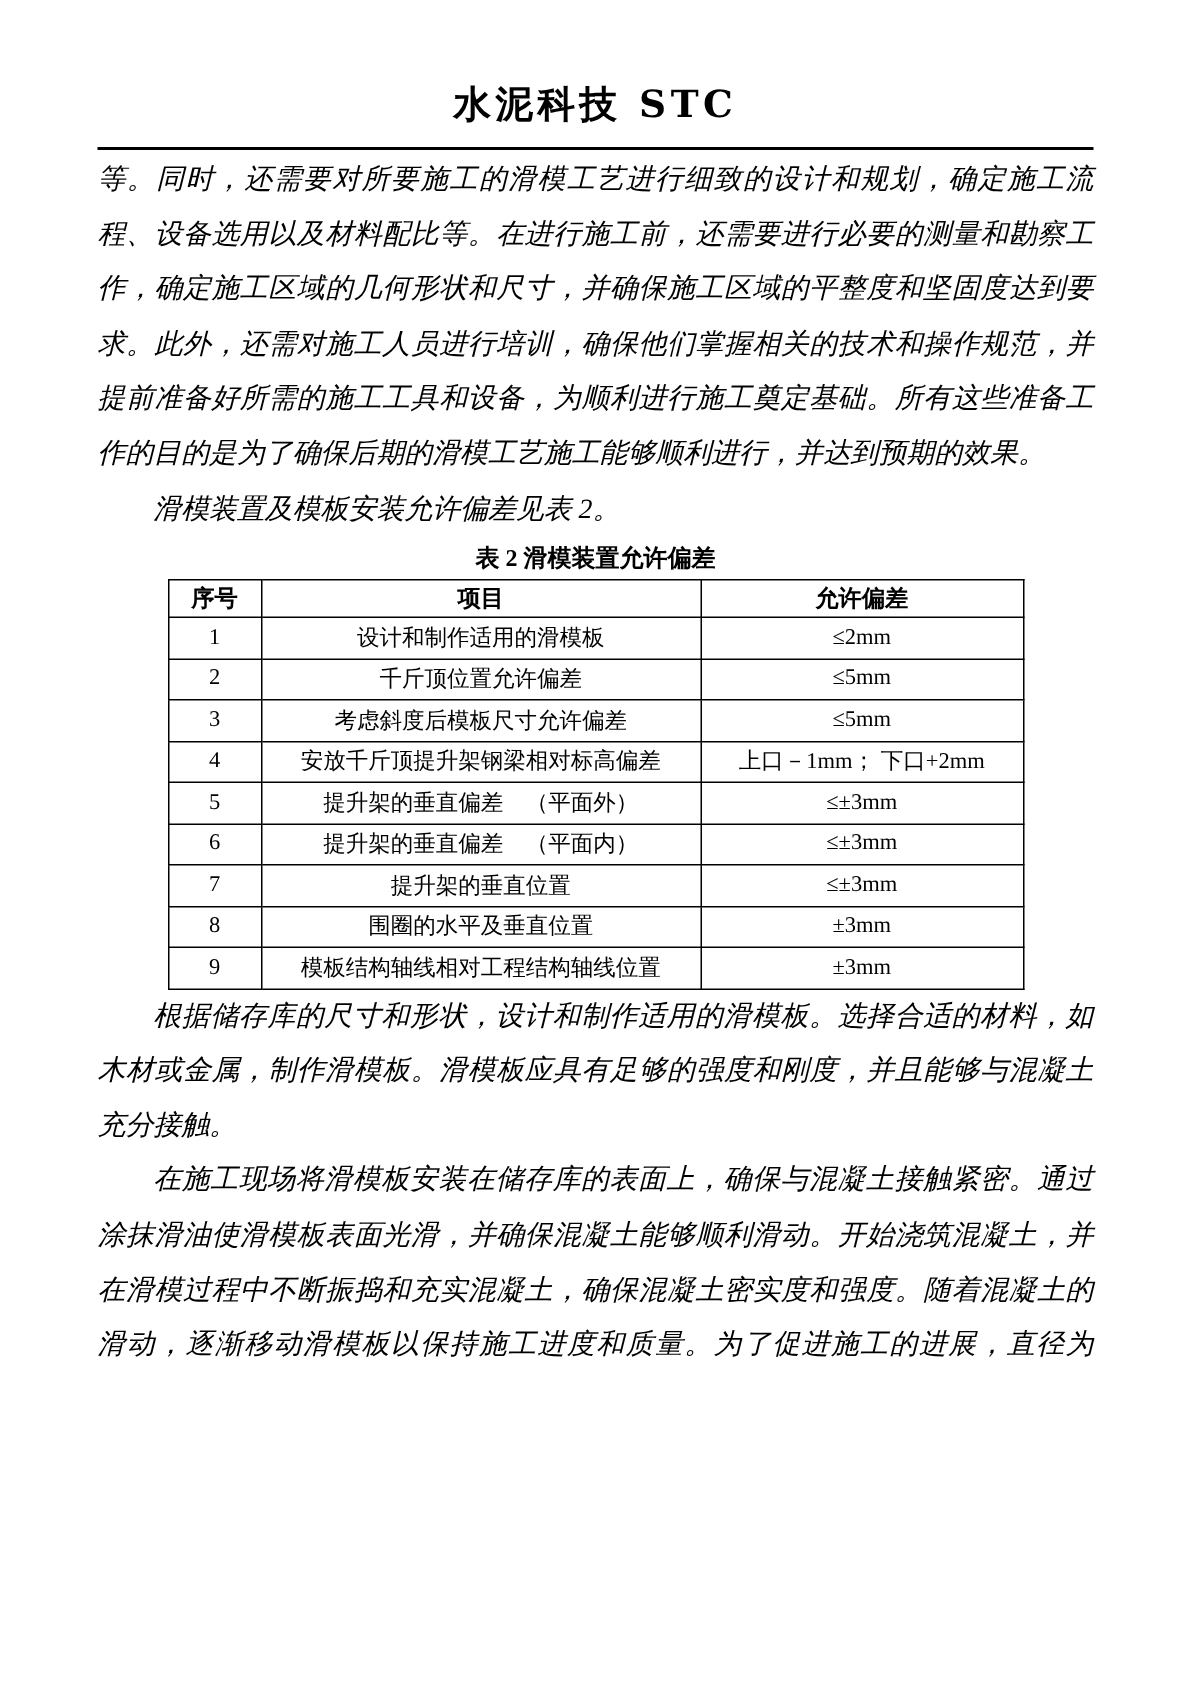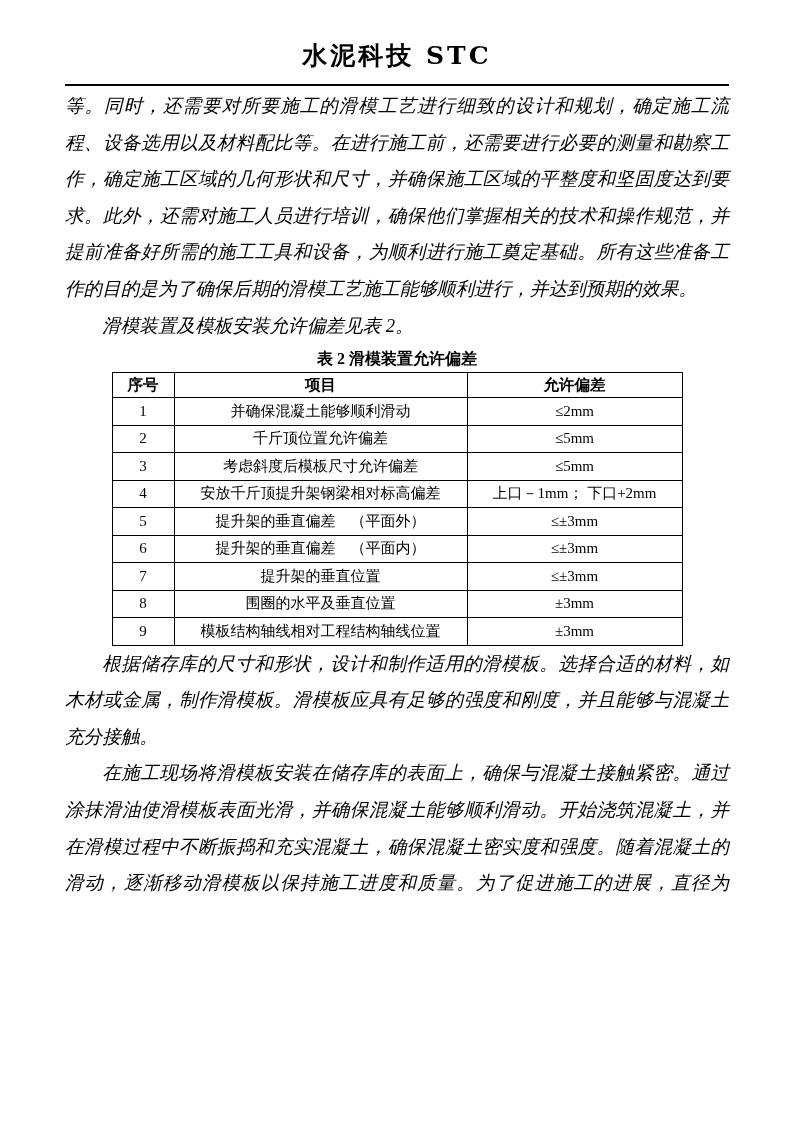--- a/index.html
+++ b/index.html
@@ -4,21 +4,21 @@
 <style>
   html, body { margin: 0; padding: 0; background: #ffffff; }
   .page {
     position: relative;
     width: 793px;
     height: 908px;
     margin: 0 auto;
     background: #ffffff;
     color: #000000;
     box-sizing: border-box;
-    padding: 36px 64px 0 65px;
+    padding: 50px 64px 0 65px;
     overflow: hidden;
     font-family: "Liberation Serif", serif;
   }
   .journal-title {
     text-align: center;
     font-family: "DejaVu Serif", serif;
     font-weight: 700;
     font-size: 25px;
     line-height: 40px;
     height: 40px;
@@ -117,21 +117,21 @@
     <thead>
       <tr>
         <th>序号</th>
         <th>项目</th>
         <th>允许偏差</th>
       </tr>
     </thead>
     <tbody>
         <tr>
           <td>1</td>
-          <td>并确保混凝土能够顺利滑动</td>
+          <td>设计和制作适用的滑模板</td>
           <td>≤2mm</td>
         </tr>
         <tr>
           <td>2</td>
           <td>千斤顶位置允许偏差</td>
           <td>≤5mm</td>
         </tr>
         <tr>
           <td>3</td>
           <td>考虑斜度后模板尺寸允许偏差</td>

